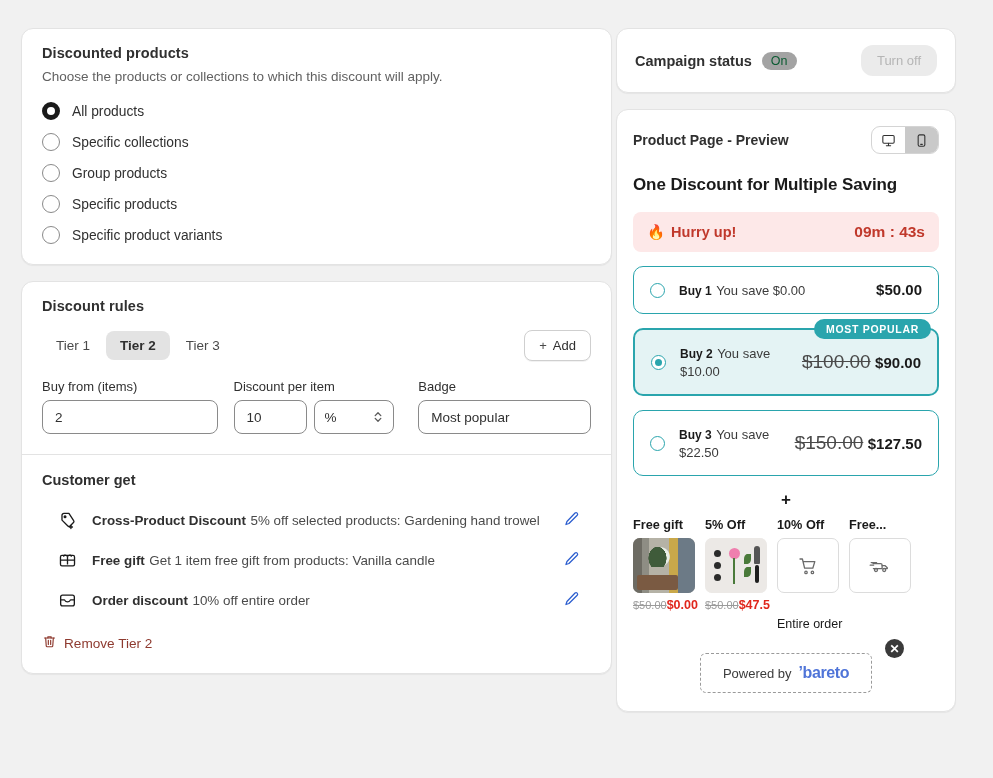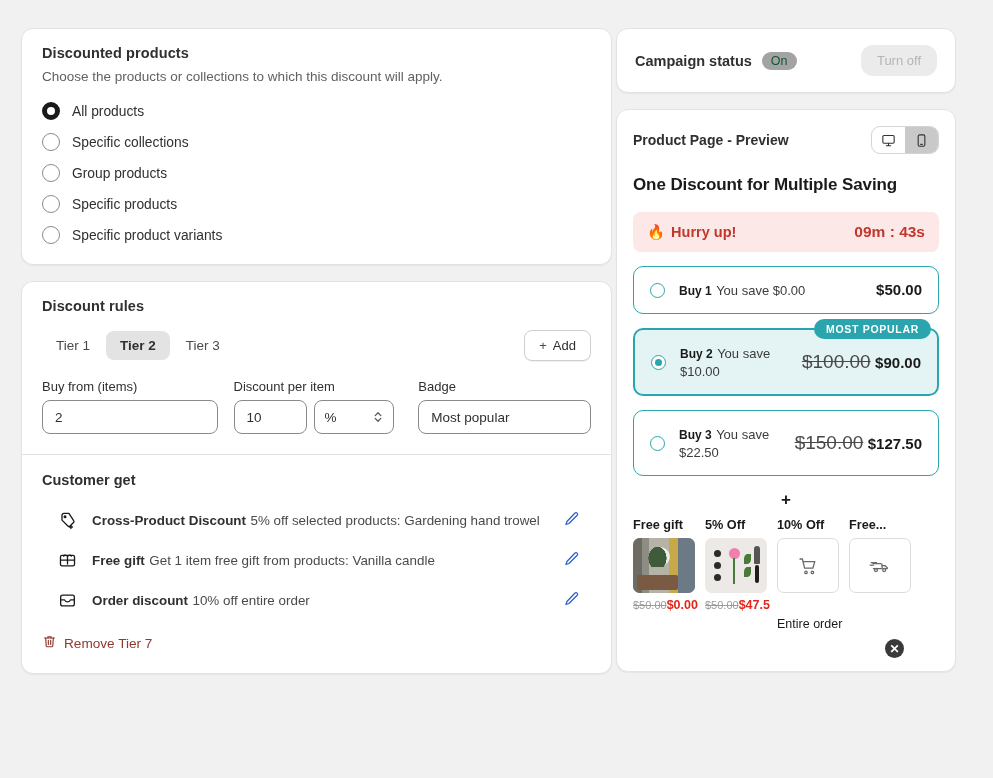--- a/index.html
+++ b/index.html
@@ -343,21 +343,21 @@
 
       <div class="remove-link">
         <span>
           <svg width="15" height="15" viewBox="0 0 18 18" fill="none" stroke="#8e3a2f" stroke-width="1.4" stroke-linecap="round" stroke-linejoin="round">
             <path d="M3 4.8 h12"></path>
               <path d="M7 4.8 V3.4 h4 V4.8"></path>
             <path d="M4.4 4.8 L5.1 14.4 a1 1 0 0 0 1 .9 h5.8 a1 1 0 0 0 1-.9 L13.6 4.8"></path>
             <path d="M7.6 7.6 v5 M10.4 7.6 v5"></path>
           </svg>
         </span>
-        <span>Remove Tier 7</span>
+        <span>Remove Tier 2</span>
       </div>
     </div>
   </div>
 
   <div class="col-right">
 
     <div class="card status-card">
       <span class="status-lbl">Campaign status</span>
       <span class="status-pill">On</span>
       <button class="turnoff">Turn off</button>
@@ -483,17 +483,21 @@
               <path d="M14.1 10.6 h2.8 l2.4 2.2 V13.6 h-2"></path>
               <circle cx="8" cy="15" r="1.5"></circle>
                 <circle cx="16.2" cy="15" r="1.5"></circle>
               <path d="M3.2 7.6 h5.4 M2.2 10.2 h3.4"></path>
             </svg>
           </div>
         </div>
       </div>
 
       <div class="powered-wrap">
+        <div class="powered">
+          <span>Powered by</span>
+          <span class="bareto">’<span>bareto</span></span>
+        </div>
         <div class="close-x">✕</div>
       </div>
     </div>
   </div>
 </div>
 
 </body></html>

